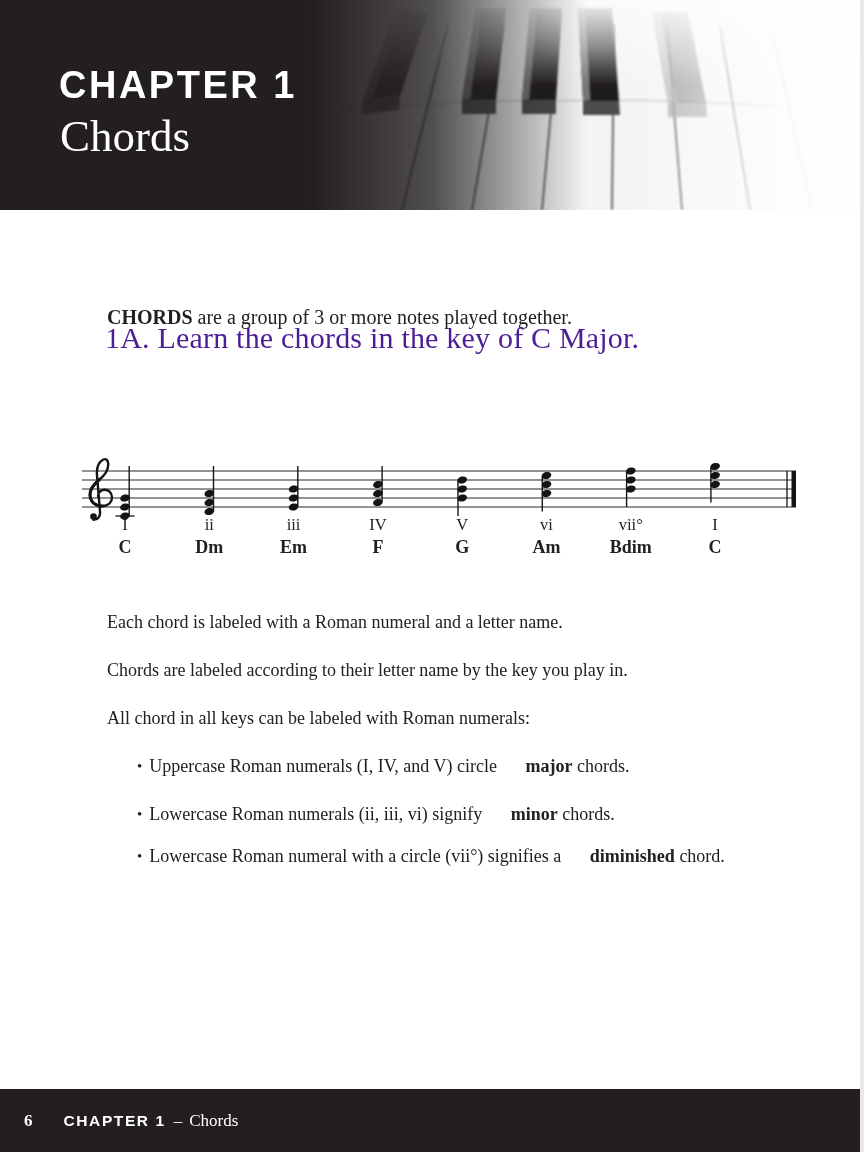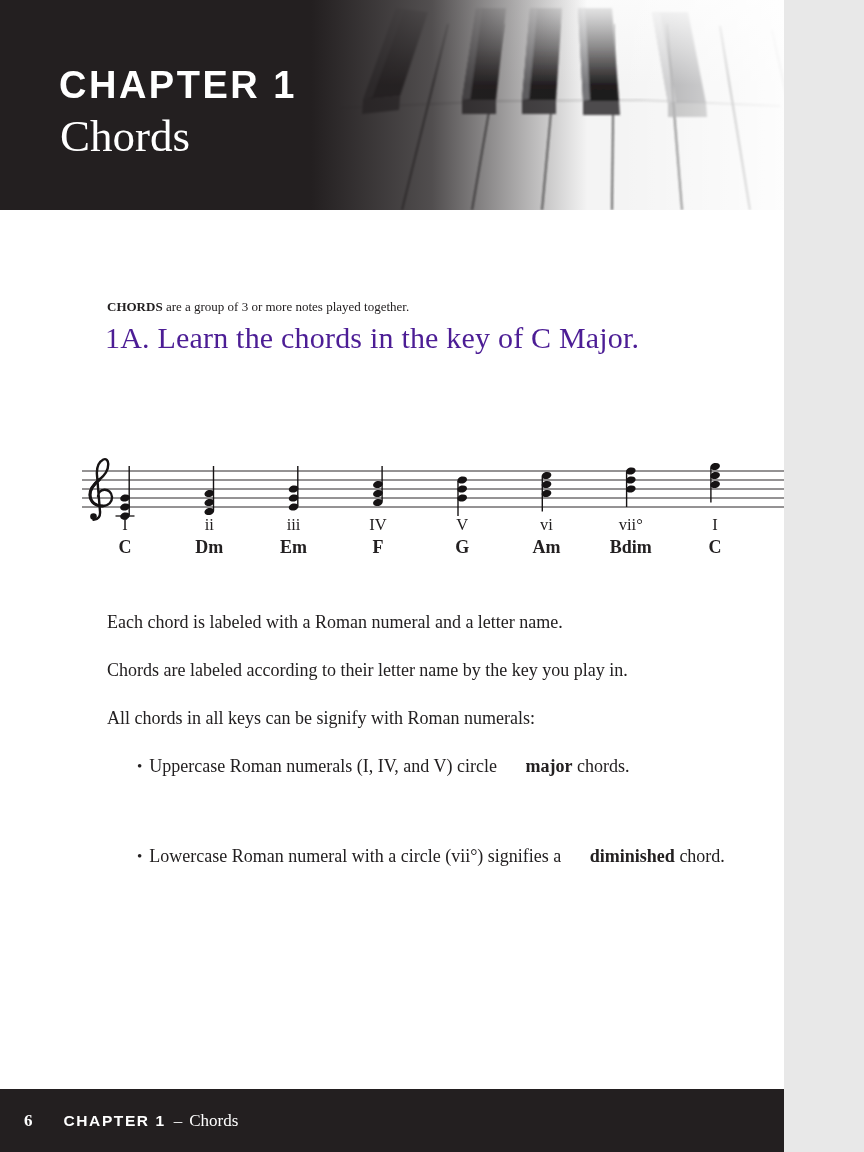--- a/index.html
+++ b/index.html
@@ -1,25 +1,25 @@
 <!DOCTYPE html>
 <html><head>
 <meta charset="utf-8">
 <style>
   html,body{margin:0;padding:0;background:#e8e8e8;}
-  .page{position:relative;width:784px;height:1152px;background:#ffffff;overflow:hidden;
+  .page{position:relative;width:860px;height:1152px;background:#ffffff;overflow:hidden;
         font-family:"Liberation Serif",serif;color:#232021;}
   
   .chapter-header{position:absolute;left:0;top:0;width:864px;height:210px;background:#231f20;}
   .chapter-header svg{position:absolute;left:0;top:0;}
   .kicker{position:absolute;left:59px;top:64px;font-family:"Liberation Sans",sans-serif;
           font-weight:800;font-size:38px;letter-spacing:2.5px;color:#ffffff;}
   .chap-title{position:absolute;left:60px;top:110px;font-size:45px;color:#ffffff;font-weight:400;}
   
-  .intro{position:absolute;left:107px;top:286px;width:670px;font-size:13px;}
+  .intro{position:absolute;left:107px;top:286px;width:670px;font-size:20px;}
   .intro b{font-weight:700;}
   .section-heading{position:absolute;left:105px;top:321px;font-size:30px;font-weight:400;
                    letter-spacing:.2px;margin:0;color:#4c1d95;}
   .section-desc{position:absolute;left:107px;top:382px;width:668px;font-size:18px;
                 line-height:25.5px;text-align:justify;}
   .staff-wrap{position:absolute;left:80px;top:453px;width:730px;height:110px;}
   .bodypara{position:absolute;left:107px;width:668px;font-size:18px;}
   .p0{top:594px;} .p1{top:642px;} .p2{top:690px;}
   .bullet{position:absolute;left:137px;width:640px;font-size:18px;}
   .b0{top:738px;} .b1{top:786px;} .b2{top:834px;margin-top:12px;}
@@ -197,24 +197,25 @@
           <ellipse cx="635.1" cy="13.5" rx="4.9" ry="3.5" fill="#161314" transform="rotate(-14 635.1 13.5)"></ellipse>
           <line x1="630.9" y1="14.5" x2="630.9" y2="49.5" stroke="#161314" stroke-width="1.4"></line>
           <text x="635.1" y="77" text-anchor="middle" font-family="&quot;Liberation Serif&quot;,serif" font-size="16.5" fill="#232021">I</text>
           <text x="635.1" y="100" text-anchor="middle" font-family="&quot;Liberation Serif&quot;,serif" font-size="18" font-weight="700" fill="#232021">C</text>
         </g>
       </svg>
   </div>
 
   <p class="bodypara p0">Each chord is labeled with a Roman numeral and a letter name.</p>
   <p class="bodypara p1">Chords are labeled according to their letter name by the key you play in.</p>
-  <p class="bodypara p2">All chords in all keys can be signify with Roman numerals:</p>
+  <p class="bodypara p2">All chord in all keys can be labeled with Roman numerals:</p>
 
   <p class="bullet b0"><span class="glyph">•</span><span>Uppercase Roman numerals (I, IV, and V) circle </span><b>major</b><span> chords.</span></p>
 
+  <p class="bullet b1"><span class="glyph">•</span><span>Lowercase Roman numerals (ii, iii, vi) signify </span><b>minor</b><span> chords.</span></p>
 
   <p class="bullet b2"><span class="glyph">•</span><span>Lowercase Roman numeral with a circle (vii°) signifies a </span><b>diminished</b><span> chord.</span></p>
 
   <div class="footer">
     <span class="pagenum">6</span>
     <span class="fchapter">CHAPTER 1</span>
     <span class="fsep">–</span>
     <span class="ftitle">Chords</span>
   </div>
 </div>

